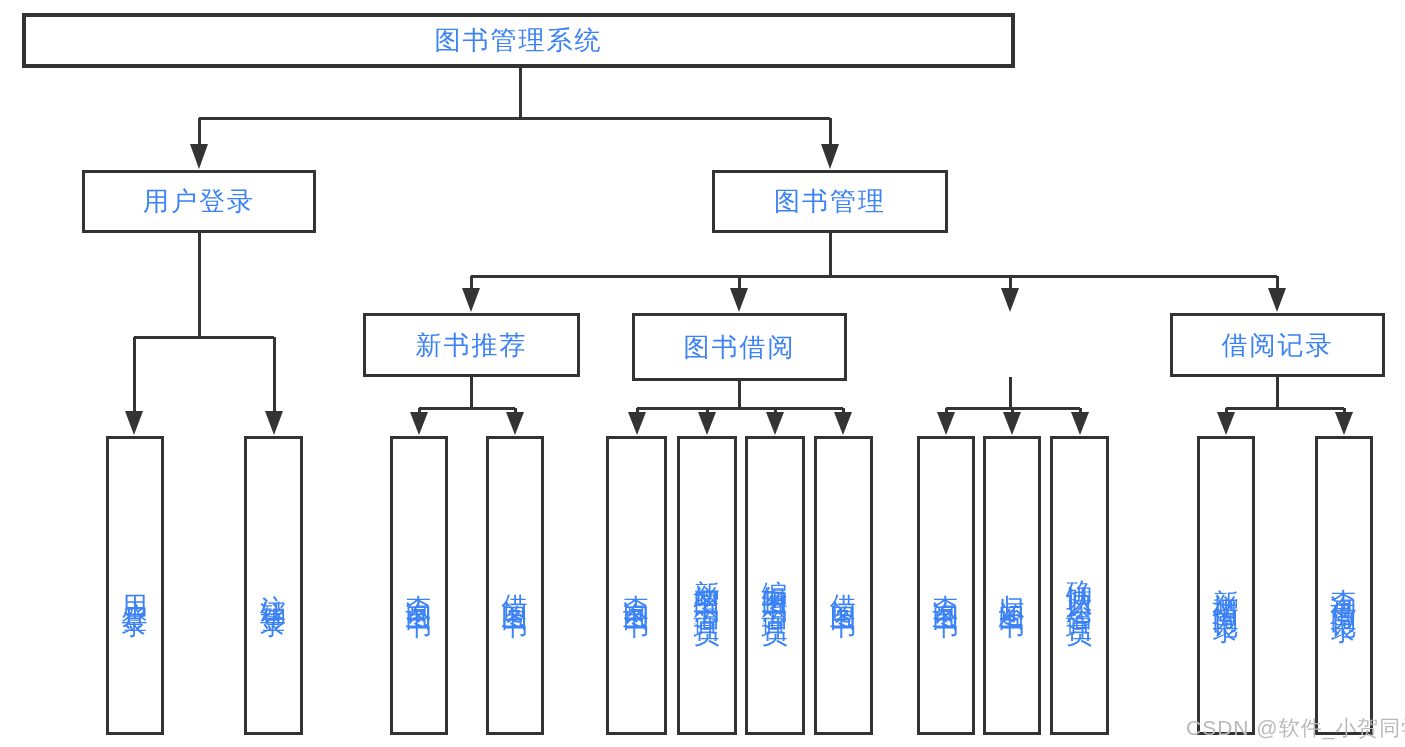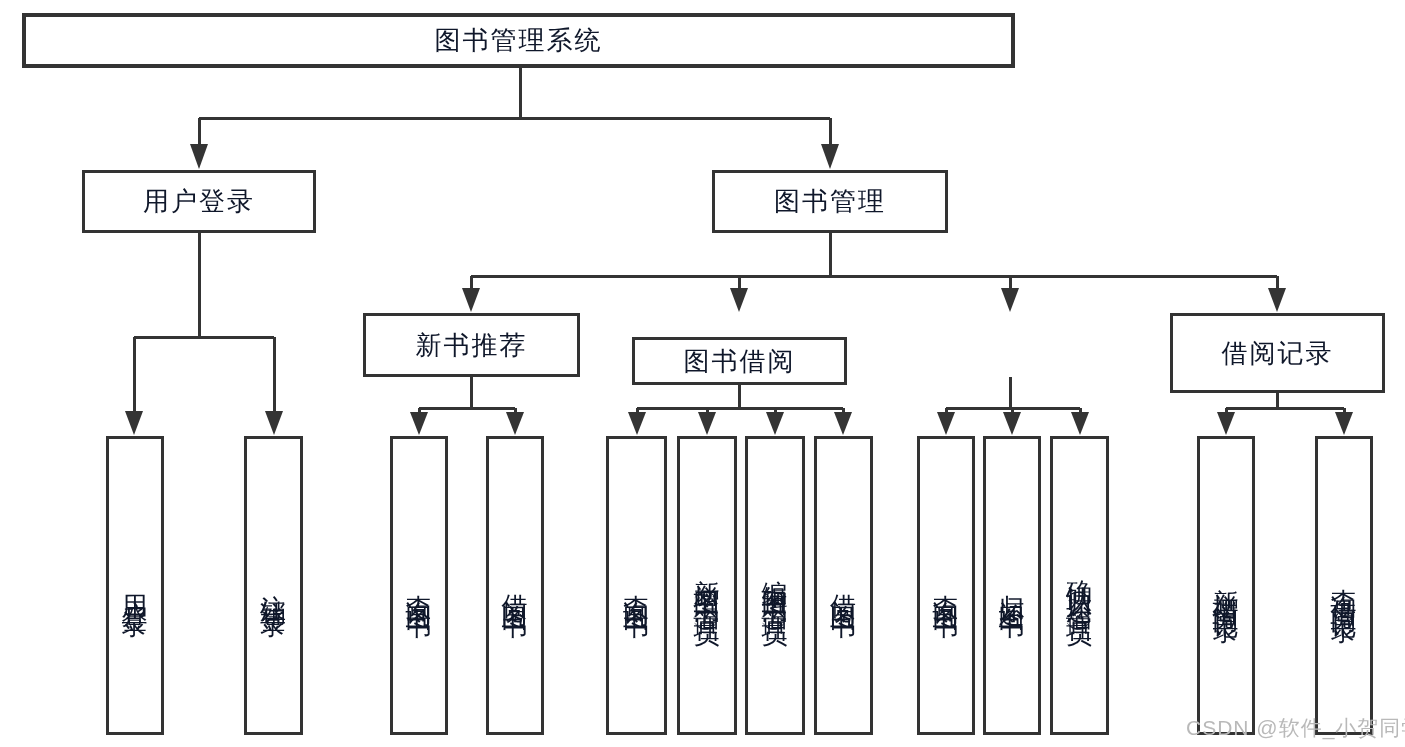--- a/index.html
+++ b/index.html
@@ -22,21 +22,21 @@
     height: 747px;
   }
   .box {
     position: absolute;
     box-sizing: border-box;
     border: 3px solid #333333;
     background: #ffffff;
     display: flex;
     align-items: center;
     justify-content: center;
-    color: #0f172a;
+    color: #3b82f6;
   }
   .box.root { border-width: 4px; }
   .h-label {
     font-size: 26px;
     letter-spacing: 2px;
     white-space: nowrap;
   }
   .leaf span {
     writing-mode: vertical-rl;
     text-orientation: mixed;
@@ -140,24 +140,24 @@
   <div class="box" style="left:82px; top:170px; width:234px; height:63px;">
     <span class="h-label">用户登录</span>
   </div>
   <div class="box" style="left:363px; top:313px; width:217px; height:64px;">
     <span class="h-label">新书推荐</span>
   </div>
 
   <div class="box" style="left:712px; top:170px; width:236px; height:63px;">
     <span class="h-label">图书管理</span>
   </div>
-  <div class="box" style="left:632px; top:313px; width:215px; height:48px;margin-top:24px;">
+  <div class="box" style="left:632px; top:313px; width:215px; height:68px;">
     <span class="h-label">图书借阅</span>
   </div>
-  <div class="box" style="left:1170px; top:313px; width:215px; height:80px;">
+  <div class="box" style="left:1170px; top:313px; width:215px; height:64px;">
     <span class="h-label">借阅记录</span>
   </div>
 
   <div class="box leaf" style="left:106px; top:436px; width:58px; height:299px;">
     <span>用户登录</span>
   </div>
   <div class="box leaf" style="left:244px; top:436px; width:59px; height:299px;">
     <span>注销登录</span>
   </div>
 

